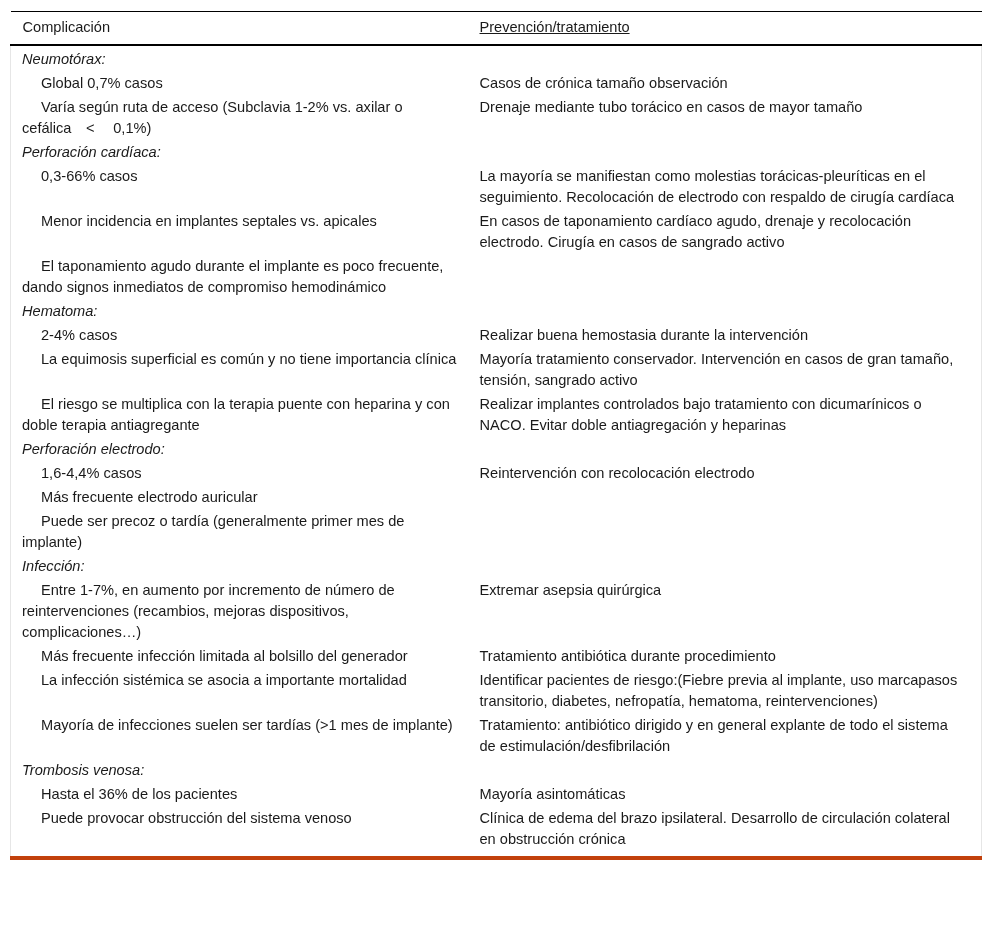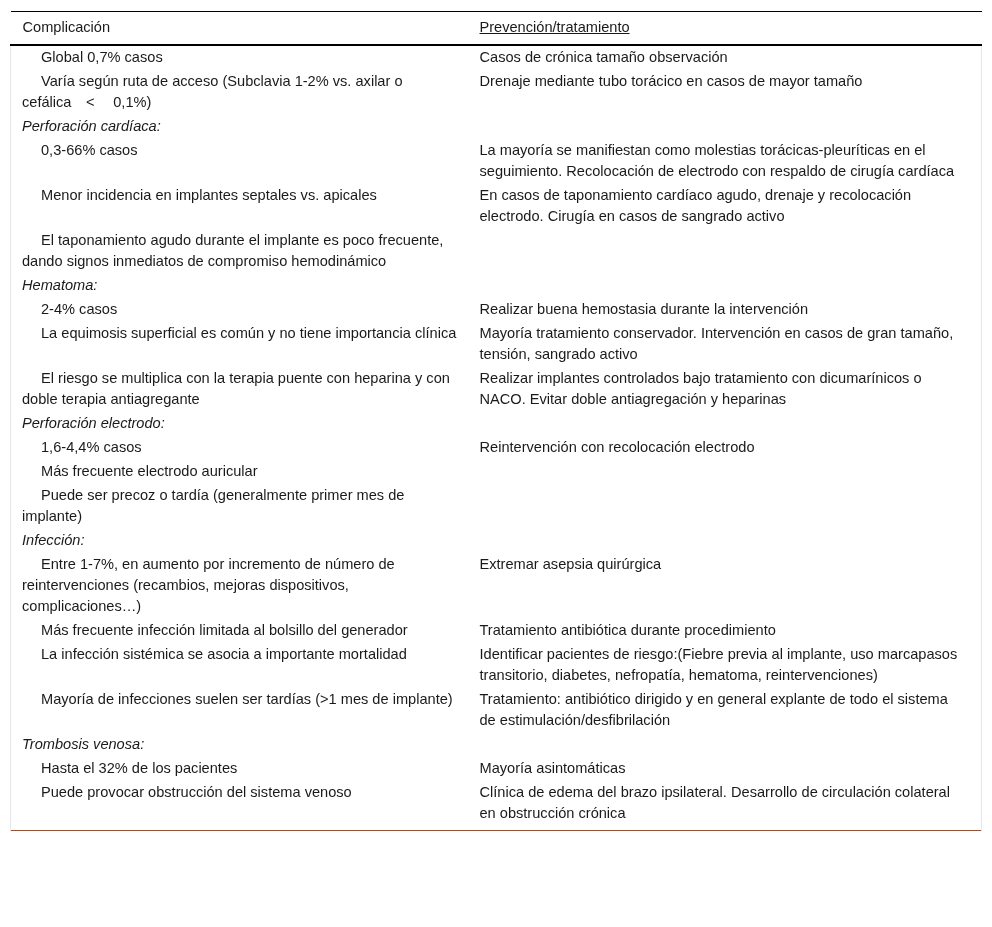--- a/index.html
+++ b/index.html
@@ -53,39 +53,43 @@
     }
     td.c1 { padding-left: 11px !important; padding-right: 22px !important; }
     td.c2 { padding-left: 0; padding-right: 20px !important; }
     .group-title td.c1 {
       font-style: italic;
     }
     .indent {
       display: inline-block;
       width: 19px;
     }
-    table.main { border-bottom: 1px solid #c2410c; border-radius: 16px; }
+    table.main { border-bottom: 4px solid #c2410c; border-radius: 16px; }
     tr.first-body td { padding-top: 3px; }
   </style>
 </head>
 <body>
 
 <div class="table-wrap">
   <table class="main">
     <colgroup>
       <col class="col1">
       <col class="col2">
     </colgroup>
     <thead>
       <tr>
         <th class="c1">Complicación</th>
         <th class="c2">Prevención/tratamiento</th>
       </tr>
     </thead>
     <tbody id="table-body">
+    <tr class="group-title first-body">
+          <td class="c1">Neumotórax:</td>
+          <td class="c2"></td>
+        </tr>
         <tr>
           <td class="c1"><span class="indent"></span><span>Global 0,7% casos</span></td>
           <td class="c2">Casos de crónica tamaño observación</td>
         </tr>
         <tr>
           <td class="c1"><span class="indent"></span><span>Varía según ruta de acceso (Subclavia 1-2% vs. axilar o cefálica &lt;  0,1%)</span></td>
           <td class="c2">Drenaje mediante tubo torácico en casos de mayor tamaño</td>
         </tr>
         <tr class="group-title">
           <td class="c1">Perforación cardíaca:</td>
@@ -153,21 +157,21 @@
         </tr>
         <tr>
           <td class="c1"><span class="indent"></span><span>Mayoría de infecciones suelen ser tardías (&gt;1 mes de implante)</span></td>
           <td class="c2">Tratamiento: antibiótico dirigido y en general explante de todo el sistema de estimulación/desfibrilación</td>
         </tr>
         <tr class="group-title">
           <td class="c1">Trombosis venosa:</td>
           <td class="c2"></td>
         </tr>
         <tr>
-          <td class="c1"><span class="indent"></span><span>Hasta el 32% de los pacientes</span></td>
+          <td class="c1"><span class="indent"></span><span>Hasta el 36% de los pacientes</span></td>
           <td class="c2">Mayoría asintomáticas</td>
         </tr>
         <tr class="last">
           <td class="c1"><span class="indent"></span><span>Puede provocar obstrucción del sistema venoso</span></td>
           <td class="c2">Clínica de edema del brazo ipsilateral. Desarrollo de circulación colateral en obstrucción crónica</td>
         </tr>
       </tbody>
   </table>
 </div>
 

